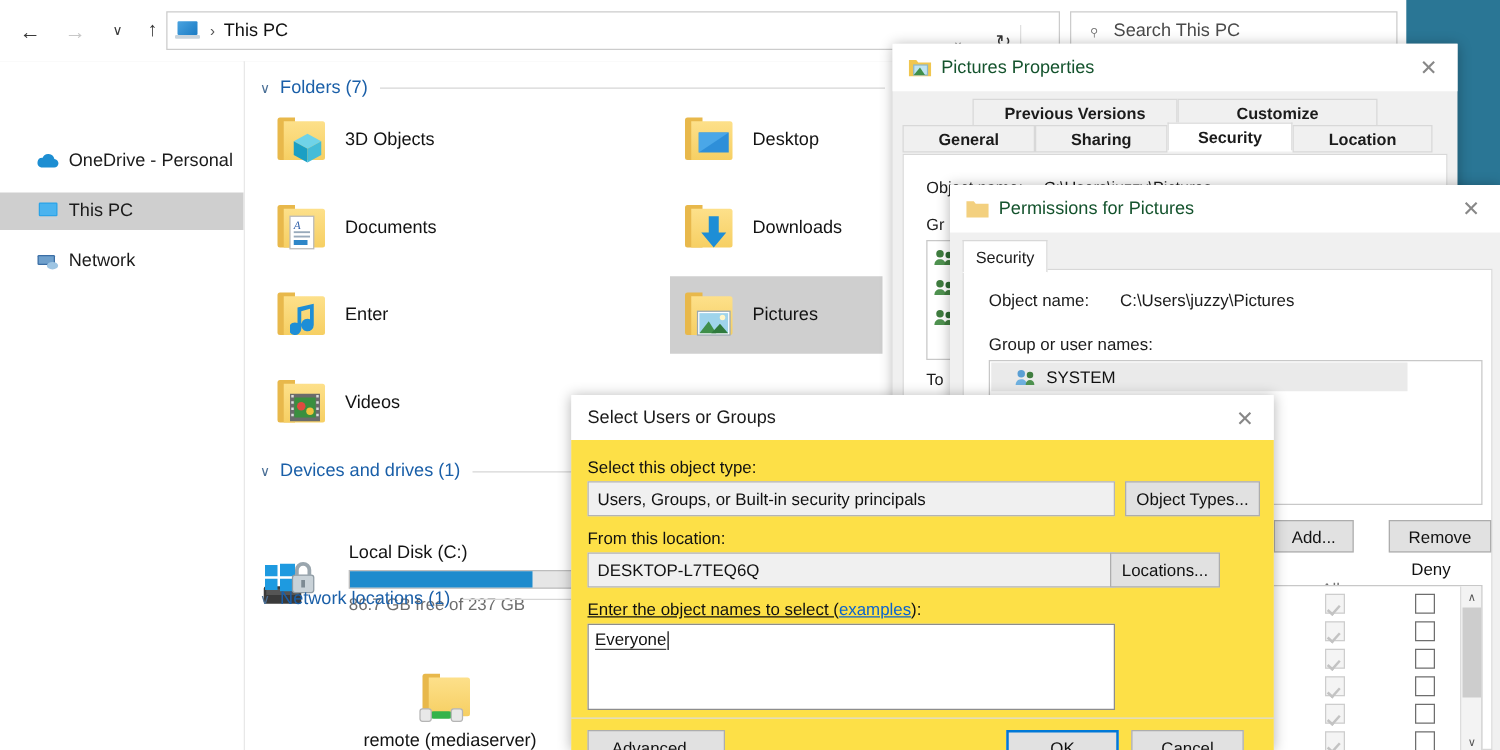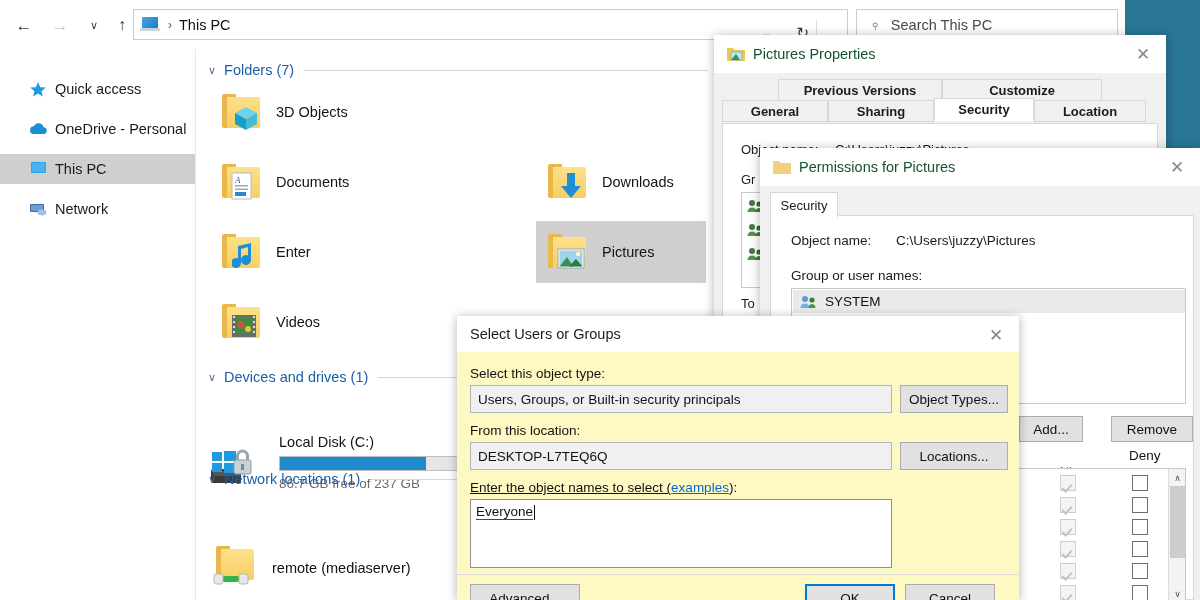--- a/index.html
+++ b/index.html
@@ -60,21 +60,21 @@
   .badge{position:absolute;}
 
   
   #drive-tile{position:absolute;left:8px;top:385px;width:300px;height:70px;}
   #drive-ico{position:absolute;left:4px;top:10px;width:52px;height:48px;}
   #drivebar-outer{position:absolute;left:75px;top:22px;width:185px;height:15px;background:#e6e6e6;border:1px solid #bdbdbd;box-sizing:border-box;}
   #drivebar-fill{position:absolute;left:0;top:0;height:13px;width:146px;background:#1e8bcd;}
   #drive-name{position:absolute;left:75px;top:0px;font-size:14.5px;color:#131313;}
   #drive-free{position:absolute;left:75px;top:42px;font-size:13.5px;color:#6d6d6d;}
 
-  #net-tile{position:absolute;left:8px;top:488px;width:300px;height:62px;display:flex;align-items:center;}
+  #net-tile{position:absolute;left:8px;top:488px;width:300px;height:62px;display:flex;align-items:center;flex-direction:column;}
   #net-ico{width:52px;height:48px;position:relative;flex:none;margin-left:4px;}
   #net-label{font-size:14.5px;color:#131313;margin-left:12px;}
 
   
   .dlg{position:absolute;background:#f0f0f0;box-shadow:0 1px 10px rgba(0,0,0,.30);}
   .dlg-title{position:absolute;left:0;top:0;height:38px;background:#ffffff;display:flex;align-items:center;width:100%;box-sizing:border-box;}
   .dlg-title .ico{width:18px;height:16px;margin:0 8px 0 13px;position:relative;flex:none;}
   .dlg-title .txt{font-size:14.5px;color:#14532d;}
   .dlg-title .txt.dark{color:#1b1b1b;}
   .dlg-x{position:absolute;top:0;right:0;width:46px;height:38px;display:flex;align-items:center;justify-content:center;color:#888;font-size:17px;}
@@ -93,21 +93,21 @@
   #props-to-lbl{position:absolute;left:18px;top:172px;font-size:13px;color:#1b1b1b;}
 
   
   #perm{left:760px;top:148px;width:440px;height:452px;}
   #perm-tab{position:absolute;left:10px;top:44px;width:66px;height:24px;background:#ffffff;border:1px solid #d8d8d8;border-bottom-color:#fff;display:flex;align-items:center;justify-content:center;font-size:13px;color:#1b1b1b;z-index:3;}
   #perm-body{position:absolute;left:10px;top:67px;width:424px;height:385px;background:#ffffff;border:1px solid #d8d8d8;box-sizing:border-box;}
   #perm-objname-lbl{position:absolute;left:20px;top:17px;font-size:13.5px;color:#1b1b1b;}
   #perm-objname-val{position:absolute;left:125px;top:17px;font-size:13.5px;color:#1b1b1b;}
   #perm-groups-lbl{position:absolute;left:20px;top:52px;font-size:13.5px;color:#1b1b1b;}
   #perm-list{position:absolute;left:20px;top:72px;width:395px;height:116px;background:#fff;border:1px solid #c8c8c8;box-sizing:border-box;}
-  .perm-row{position:absolute;left:1px;width:392px;height:23px;display:flex;align-items:center;padding-left:6px;box-sizing:border-box;font-size:13.5px;color:#111;}
+  .perm-row{position:absolute;left:1px;width:333px;height:23px;display:flex;align-items:center;padding-left:18px;box-sizing:border-box;font-size:13.5px;color:#111;}
   .perm-row.sel{background:#eaeaea;}
   .usr-ico{width:19px;height:16px;position:relative;margin-right:7px;flex:none;}
   .btn{background:#e1e1e1;border:1px solid #adadad;font-size:13.5px;color:#111;display:flex;align-items:center;justify-content:center;box-sizing:border-box;}
   #btn-add{position:absolute;left:248px;top:200px;width:64px;height:26px;}
   #btn-remove{position:absolute;left:340px;top:200px;width:82px;height:26px;}
   #perm-allow-hdr{position:absolute;left:286px;top:248px;font-size:13.5px;color:#737373;}
   #perm-deny-hdr{position:absolute;left:358px;top:232px;font-size:13.5px;color:#111;}
   #perm-grid{position:absolute;left:20px;top:252px;width:395px;height:135px;background:#fff;border:1px solid #c8c8c8;box-sizing:border-box;overflow:hidden;}
   .cbx{position:absolute;width:16px;height:16px;box-sizing:border-box;}
   .cbx.allow{border:1px solid #cdcdcd;background:#f4f4f4;}
@@ -115,30 +115,30 @@
   .cbx.allow:after{content:"";position:absolute;left:3px;top:6px;width:4px;height:8px;border:solid #c3c3c3;border-width:0 2px 2px 0;transform:rotate(42deg);}
   #perm-sb{position:absolute;right:0;top:0;width:17px;height:133px;background:#f3f3f3;border-left:1px solid #dcdcdc;box-sizing:border-box;}
   #perm-sb-up,#perm-sb-dn{position:absolute;left:0;width:17px;height:17px;display:flex;align-items:center;justify-content:center;font-size:9px;color:#555;}
   #perm-sb-up{top:0;}
   #perm-sb-dn{bottom:0;}
   #perm-sb-thumb{position:absolute;left:1px;top:17px;width:15px;height:72px;background:#cdcdcd;}
 
   
   #sel{left:457px;top:316px;width:562px;height:284px;}
   #sel .dlg-title{height:36px;}
-  #sel-body{position:absolute;left:0;top:36px;width:562px;height:248px;background:#fef9c3;}
+  #sel-body{position:absolute;left:0;top:36px;width:562px;height:248px;background:#fde047;}
   .sel-lbl{position:absolute;font-size:13.5px;color:#111;}
   .sel-field{position:absolute;background:#f0f0f0;border:1px solid #b4b4b4;box-sizing:border-box;display:flex;align-items:center;padding-left:7px;font-size:13.5px;color:#111;}
   .sel-btn{position:absolute;background:#e1e1e1;border:1px solid #adadad;font-size:13.5px;color:#111;display:flex;align-items:center;justify-content:center;box-sizing:border-box;}
   #sel-type-lbl{left:13px;top:14px;}
   #sel-type-field{left:13px;top:33px;width:422px;height:28px;}
   #sel-objtypes-btn{left:443px;top:33px;width:108px;height:28px;}
   #sel-loc-lbl{left:13px;top:71px;}
   #sel-loc-field{left:13px;top:90px;width:422px;height:28px;}
-  #sel-locations-btn{left:443px;top:90px;width:108px;height:28px;}
+  #sel-locations-btn{left:431px;top:90px;width:88px;height:28px;}
   #sel-names-lbl{left:13px;top:128px;}
   #sel-names-box{position:absolute;left:13px;top:147px;width:422px;height:69px;background:#ffffff;border:1px solid #8d8d8d;box-sizing:border-box;}
   #sel-names-val{position:absolute;left:5px;top:4px;font-size:13.5px;color:#111;border-bottom:1px solid #444;padding-bottom:0px;}
   #sel-caret{position:absolute;width:1px;height:15px;background:#111;top:5px;}
   #sel-check-btn{left:443px;top:147px;width:108px;height:28px;}
   #sel-sep{position:absolute;left:0;top:222px;width:562px;height:1px;background:#dcdcdc;}
   #sel-adv-btn{left:13px;top:232px;width:110px;height:28px;}
   #sel-ok-btn{left:348px;top:232px;width:90px;height:28px;border:2px solid #0078d7;}
   #sel-cancel-btn{left:448px;top:232px;width:90px;height:28px;}
   .link{color:#0b63ce;text-decoration:underline;}
@@ -175,28 +175,20 @@
       <span id="addr-refresh">↻</span>
     </div>
 
     <div id="searchbox">
       <span id="search-icon">⌕</span>
       <span id="search-ph">Search This PC</span>
     </div>
   </div>
 
   <div id="sidebar">
-    <div class="sb-item" style="top:25px">
-      <span class="sb-ico">
-        <svg width="20" height="18" viewBox="0 0 20 18">
-            <polygon points="10,2 12.2,7.2 17.8,7.6 13.5,11.2 14.9,16.6 10,13.6 5.1,16.6 6.5,11.2 2.2,7.6 7.8,7.2" fill="#1e9ae0"></polygon>
-          </svg>
-      </span>
-      <span>Quick access</span>
-    </div>
     <div class="sb-item" style="top:65px">
       <span class="sb-ico">
         <svg width="20" height="18" viewBox="0 0 20 18">
             <path d="M5 14h10.2a3.4 3.4 0 0 0 .3-6.8A5 5 0 0 0 6 6.3 3.9 3.9 0 0 0 5 14z" fill="#1d8ed2"></path>
           </svg>
       </span>
       <span>OneDrive - Personal</span>
     </div>
     <div class="sb-item sel" style="top:105px">
       <span class="sb-ico">
@@ -289,20 +281,33 @@
               <rect x="22" y="3" width="2" height="2"></rect>
               <rect x="22" y="8" width="2" height="2"></rect>
               <rect x="22" y="13" width="2" height="2"></rect>
               <rect x="22" y="18" width="2" height="2"></rect>
             </g>
           </svg>
       </span>
       <span class="tile-label">Videos</span>
     </div>
 
+    <div class="tile" style="left:340px;top:32px">
+      <span class="tile-ico">
+        <span class="folder">
+            <span class="back"></span>
+            <span class="front"></span>
+          </span>
+        <svg class="badge" style="left:18px;top:17px" width="28" height="24" viewBox="0 0 28 24">
+            <polygon points="1,1 25,1 25,17 1,17" fill="#2e8fd9"></polygon>
+            <polygon points="1,1 25,1 1,17" fill="#4aa7e8"></polygon>
+          </svg>
+      </span>
+      <span class="tile-label">Desktop</span>
+    </div>
     <div class="tile" style="left:340px;top:102px">
       <span class="tile-ico">
         <span class="folder">
             <span class="back"></span>
             <span class="front"></span>
           </span>
         <svg class="badge" style="left:18px;top:13px" width="28" height="32" viewBox="0 0 28 32">
             <polygon points="9,2 17,2 17,15 23,15 13,27 3,15 9,15" fill="#1e8ed6"></polygon>
           </svg>
       </span>

